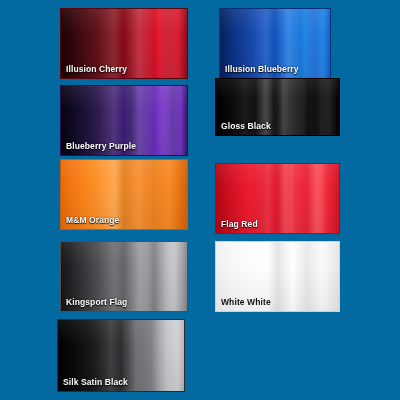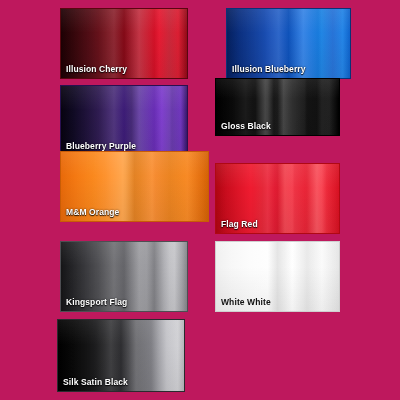--- a/index.html
+++ b/index.html
@@ -53,42 +53,42 @@
     text-shadow: 0 1px 1px rgba(0,0,0,0.85), 0 0 2px rgba(0,0,0,0.7);
   }
   .swatch-label.dark-text {
     color: #111111;
     text-shadow: none;
   }
 </style>
 </head>
 <body>
 
-<div id="swatch-board" style="background: #be185d; width: 400px; height: 400px;">
+<div id="swatch-board" style="background: #0369a1; width: 400px; height: 400px;">
     <div class="swatch" style="left: 60px; top: 8px; width: 128px; height: 71px; border: 1px solid rgb(90, 6, 16);">
       <div class="swatch-finish" style="background: linear-gradient(90deg, rgb(29, 1, 4) 0%, rgb(45, 2, 6) 8%, rgb(74, 4, 12) 22%, rgb(106, 6, 16) 35%, rgb(140, 10, 24) 48%, rgb(176, 13, 32) 60%, rgb(214, 17, 39) 70%, rgb(242, 20, 46) 78%, rgb(196, 15, 35) 86%, rgb(224, 19, 41) 93%, rgb(155, 11, 26) 100%);"></div>
       <div class="swatch-sheen" style="background: linear-gradient(90deg, rgba(255, 255, 255, 0) 0%, rgba(255, 255, 255, 0.05) 30%, rgba(255, 255, 255, 0.13) 42%, rgba(0, 0, 0, 0.1) 50%, rgba(255, 255, 255, 0.16) 62%, rgba(0, 0, 0, 0.08) 74%, rgba(255, 255, 255, 0.1) 86%, rgba(0, 0, 0, 0.06) 100%), linear-gradient(rgba(255, 255, 255, 0.07) 0%, rgba(255, 255, 255, 0) 35%, rgba(0, 0, 0, 0.06) 100%);"></div>
       <div class="swatch-label">Illusion Cherry</div>
     </div>
-    <div class="swatch" style="left: 226px; top: 8px; width: 125px; height: 71px; border: 1px solid rgb(10, 49, 118); padding-left: 6px;">
+    <div class="swatch" style="left: 219px; top: 8px; width: 112px; height: 71px; border: 1px solid rgb(10, 49, 118); padding-left: 6px;">
       <div class="swatch-finish" style="background: linear-gradient(90deg, rgb(5, 32, 94) 0%, rgb(7, 44, 125) 10%, rgb(10, 56, 150) 22%, rgb(12, 69, 178) 34%, rgb(15, 85, 200) 46%, rgb(18, 104, 220) 58%, rgb(21, 120, 232) 68%, rgb(29, 139, 242) 77%, rgb(15, 99, 210) 86%, rgb(27, 132, 238) 94%, rgb(16, 105, 216) 100%);"></div>
       <div class="swatch-sheen" style="background: linear-gradient(90deg, rgba(255, 255, 255, 0) 0%, rgba(255, 255, 255, 0.05) 30%, rgba(255, 255, 255, 0.13) 42%, rgba(0, 0, 0, 0.1) 50%, rgba(255, 255, 255, 0.16) 62%, rgba(0, 0, 0, 0.08) 74%, rgba(255, 255, 255, 0.1) 86%, rgba(0, 0, 0, 0.06) 100%), linear-gradient(rgba(255, 255, 255, 0.07) 0%, rgba(255, 255, 255, 0) 35%, rgba(0, 0, 0, 0.06) 100%);"></div>
       <div class="swatch-label">Illusion Blueberry</div>
     </div>
     <div class="swatch" style="left: 60px; top: 85px; width: 128px; height: 71px; border: 1px solid rgb(42, 16, 80);">
       <div class="swatch-finish" style="background: linear-gradient(90deg, rgb(7, 3, 16) 0%, rgb(12, 6, 32) 10%, rgb(23, 10, 51) 20%, rgb(36, 16, 72) 30%, rgb(51, 22, 100) 40%, rgb(67, 31, 132) 50%, rgb(58, 26, 114) 56%, rgb(85, 38, 160) 64%, rgb(108, 47, 190) 72%, rgb(126, 56, 212) 80%, rgb(90, 40, 164) 88%, rgb(111, 49, 194) 95%, rgb(60, 25, 112) 100%);"></div>
       <div class="swatch-sheen" style="background: linear-gradient(90deg, rgba(255, 255, 255, 0) 0%, rgba(255, 255, 255, 0.05) 30%, rgba(255, 255, 255, 0.13) 42%, rgba(0, 0, 0, 0.1) 50%, rgba(255, 255, 255, 0.16) 62%, rgba(0, 0, 0, 0.08) 74%, rgba(255, 255, 255, 0.1) 86%, rgba(0, 0, 0, 0.06) 100%), linear-gradient(rgba(255, 255, 255, 0.07) 0%, rgba(255, 255, 255, 0) 35%, rgba(0, 0, 0, 0.06) 100%);"></div>
       <div class="swatch-label">Blueberry Purple</div>
     </div>
     <div class="swatch" style="left: 215px; top: 78px; width: 125px; height: 58px; border: 1px solid rgb(0, 0, 0);">
       <div class="swatch-finish" style="background: linear-gradient(90deg, rgb(0, 0, 0) 0%, rgb(5, 5, 5) 14%, rgb(17, 17, 17) 24%, rgb(2, 2, 2) 32%, rgb(46, 46, 46) 40%, rgb(12, 12, 12) 47%, rgb(61, 61, 61) 55%, rgb(8, 8, 8) 62%, rgb(26, 26, 26) 72%, rgb(0, 0, 0) 82%, rgb(20, 20, 20) 92%, rgb(0, 0, 0) 100%);"></div>
       <div class="swatch-sheen" style="background: linear-gradient(90deg, rgba(255, 255, 255, 0) 0%, rgba(255, 255, 255, 0.05) 30%, rgba(255, 255, 255, 0.13) 42%, rgba(0, 0, 0, 0.1) 50%, rgba(255, 255, 255, 0.16) 62%, rgba(0, 0, 0, 0.08) 74%, rgba(255, 255, 255, 0.1) 86%, rgba(0, 0, 0, 0.06) 100%), linear-gradient(rgba(255, 255, 255, 0.07) 0%, rgba(255, 255, 255, 0) 35%, rgba(0, 0, 0, 0.06) 100%);"></div>
       <div class="swatch-label">Gloss Black</div>
     </div>
-    <div class="swatch" style="left: 60px; top: 151px; width: 149px; height: 71px; border: 1px solid rgb(200, 92, 6);">
+    <div class="swatch" style="left: 60px; top: 159px; width: 128px; height: 71px; border: 1px solid rgb(200, 92, 6);">
       <div class="swatch-finish" style="background: linear-gradient(90deg, rgb(232, 106, 10) 0%, rgb(244, 119, 15) 10%, rgb(250, 132, 21) 22%, rgb(255, 145, 42) 34%, rgb(255, 156, 56) 44%, rgb(251, 138, 30) 54%, rgb(248, 124, 18) 64%, rgb(255, 143, 36) 74%, rgb(249, 128, 15) 84%, rgb(239, 114, 8) 93%, rgb(226, 104, 6) 100%);"></div>
       <div class="swatch-sheen" style="background: linear-gradient(90deg, rgba(255, 255, 255, 0) 0%, rgba(255, 255, 255, 0.05) 30%, rgba(255, 255, 255, 0.13) 42%, rgba(0, 0, 0, 0.1) 50%, rgba(255, 255, 255, 0.16) 62%, rgba(0, 0, 0, 0.08) 74%, rgba(255, 255, 255, 0.1) 86%, rgba(0, 0, 0, 0.06) 100%), linear-gradient(rgba(255, 255, 255, 0.07) 0%, rgba(255, 255, 255, 0) 35%, rgba(0, 0, 0, 0.06) 100%);"></div>
       <div class="swatch-label">M&amp;M Orange</div>
     </div>
     <div class="swatch" style="left: 215px; top: 163px; width: 125px; height: 71px; border: 1px solid rgb(176, 8, 19);">
       <div class="swatch-finish" style="background: linear-gradient(90deg, rgb(176, 5, 18) 0%, rgb(200, 9, 26) 8%, rgb(220, 13, 32) 18%, rgb(238, 16, 38) 28%, rgb(226, 15, 34) 38%, rgb(244, 22, 48) 48%, rgb(255, 58, 72) 56%, rgb(239, 20, 40) 64%, rgb(250, 34, 54) 72%, rgb(255, 74, 86) 82%, rgb(240, 26, 44) 90%, rgb(228, 18, 36) 100%);"></div>
       <div class="swatch-sheen" style="background: linear-gradient(90deg, rgba(255, 255, 255, 0) 0%, rgba(255, 255, 255, 0.05) 30%, rgba(255, 255, 255, 0.13) 42%, rgba(0, 0, 0, 0.1) 50%, rgba(255, 255, 255, 0.16) 62%, rgba(0, 0, 0, 0.08) 74%, rgba(255, 255, 255, 0.1) 86%, rgba(0, 0, 0, 0.06) 100%), linear-gradient(rgba(255, 255, 255, 0.07) 0%, rgba(255, 255, 255, 0) 35%, rgba(0, 0, 0, 0.06) 100%);"></div>
       <div class="swatch-label">Flag Red</div>
     </div>
     <div class="swatch" style="left: 60px; top: 241px; width: 128px; height: 71px; border: 1px solid rgb(78, 78, 82);">

